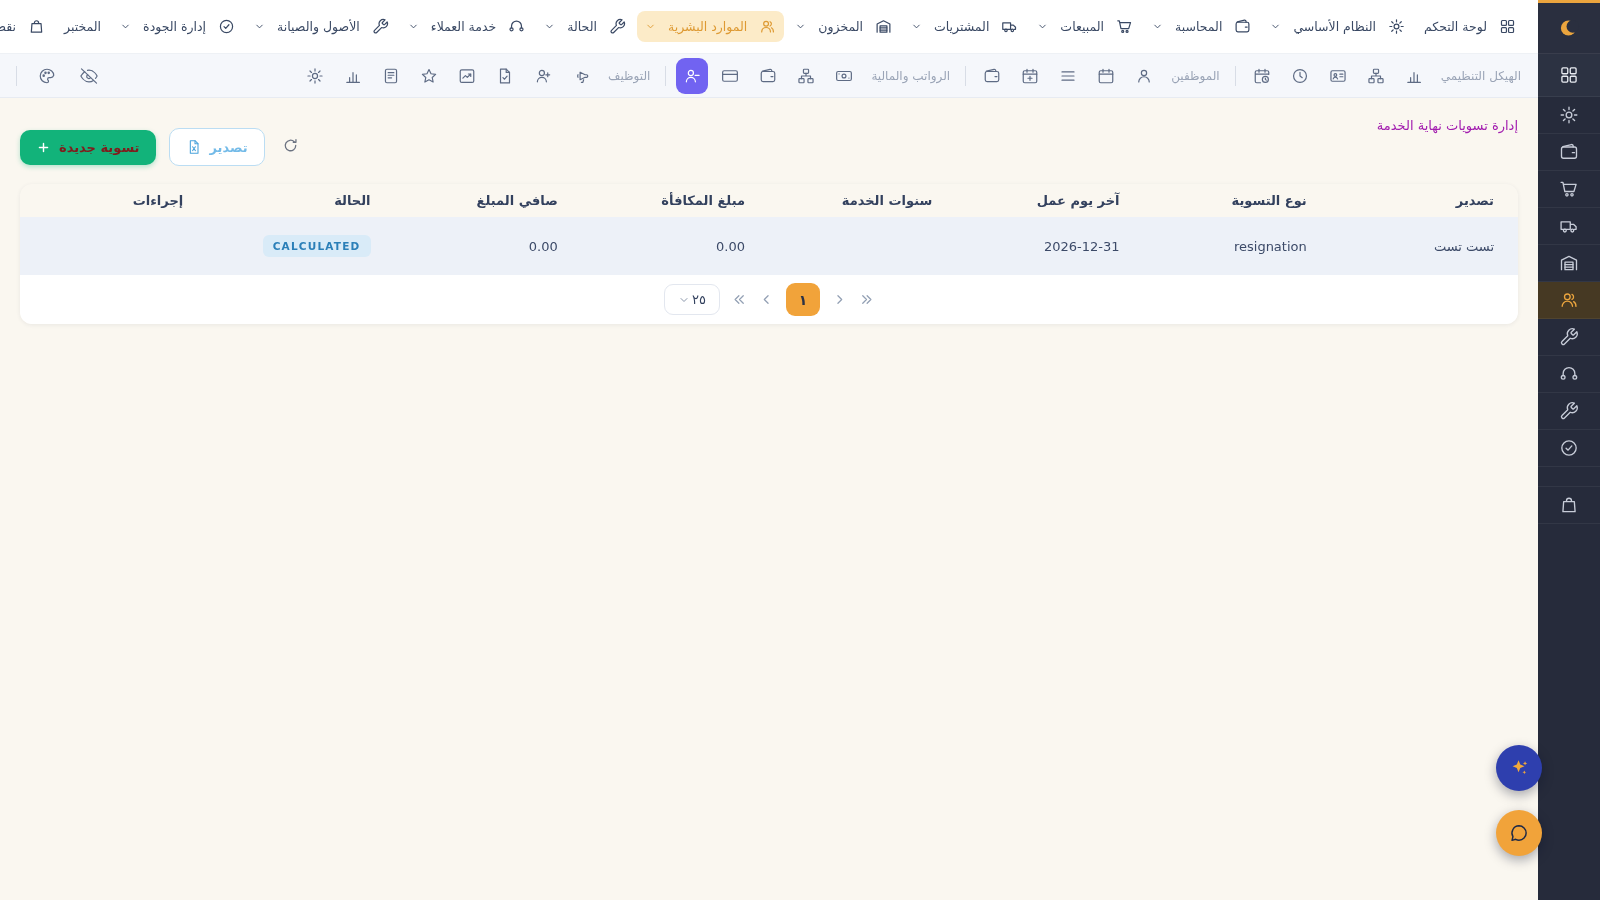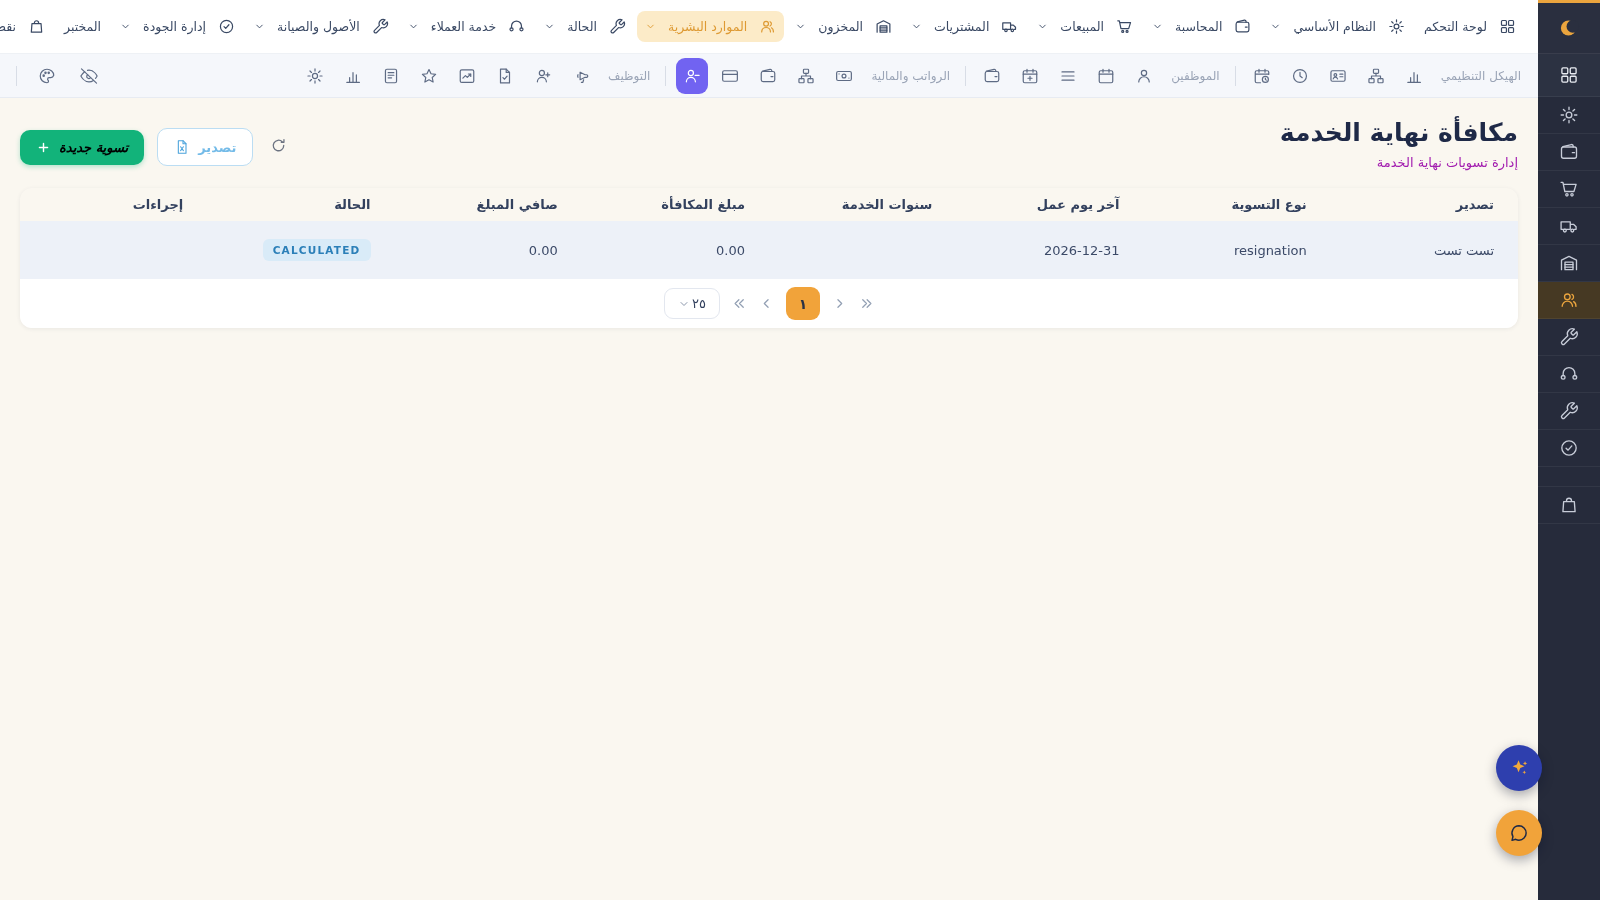--- a/index.html
+++ b/index.html
@@ -56,21 +56,21 @@
   .tb-left { display:flex; align-items:center; gap:10px; }
 
   
   .content { flex:1; position:relative; padding:0 20px; }
   .page-head { display:flex; align-items:flex-start; justify-content:space-between; padding:20px 0 18px; }
   .titles h1 { font-size:25px; font-weight:bold; color:#1E2947; margin-bottom:8px; }
   .titles p { font-size:13px; color:#a21caf; }
   .head-actions { display:flex; align-items:center; gap:13px; padding-top:10px; }
   .btn { display:flex; align-items:center; gap:8px; border:none; border-radius:10px; font-size:13px;
          font-family:inherit; cursor:pointer; padding:10px 16px; }
-  .btn-green { background:#12B37A; color:#000000; font-weight:600; box-shadow:0 2px 5px rgba(18,179,122,.3);font-style:italic; }
+  .btn-green { background:#12B37A; color:#7f1d1d; font-weight:600; box-shadow:0 2px 5px rgba(18,179,122,.3); }
   .btn-green svg { width:15px; height:15px; stroke:#fff; stroke-width:2.3; fill:none; stroke-linecap:round; }
   .btn-export { background:#fff; color:#74BBE8; border:1px solid #BBDDF3; font-weight:600; }
   .btn-export svg { width:16px; height:16px; stroke:#4AA3DB; stroke-width:1.6; fill:none; stroke-linecap:round; stroke-linejoin:round; }
   .btn-refresh { background:transparent; border:none; color:#6B7280; cursor:pointer; padding:4px; }
   .btn-refresh svg { width:17px; height:17px; stroke:currentColor; stroke-width:1.8; fill:none; stroke-linecap:round; }
 
   
   .tablewrap { border-radius:12px; box-shadow:0 1px 4px rgba(40,50,80,.08); overflow:hidden; }
   table { width:100%; border-collapse:collapse; table-layout:fixed; }
   thead th { font-size:13px; font-weight:600; color:#33415E; text-align:right; padding:9px 24px; }
@@ -551,21 +551,20 @@
             <circle cx="14.3" cy="7.8" r=".9"></circle>
           </svg>
         </div>
         <span class="tb-div"></span>
       </div>
   </div>
 
   <main class="content">
     <div class="page-head">
       <div class="titles">
-        <h1>مكافأة نهاية الخدمة</h1>
         <p>إدارة تسويات نهاية الخدمة</p>
       </div>
       <div class="head-actions">
         <button class="btn-refresh">
           <span class="ic">
               <svg viewBox="0 0 24 24" id="svg-slot-refresh">
                 <path d="M19.4 12a7.4 7.4 0 1 1-2.1-5.2M19.7 3.6v3.8h-3.8"></path>
               </svg>
             </span>
         </button>

